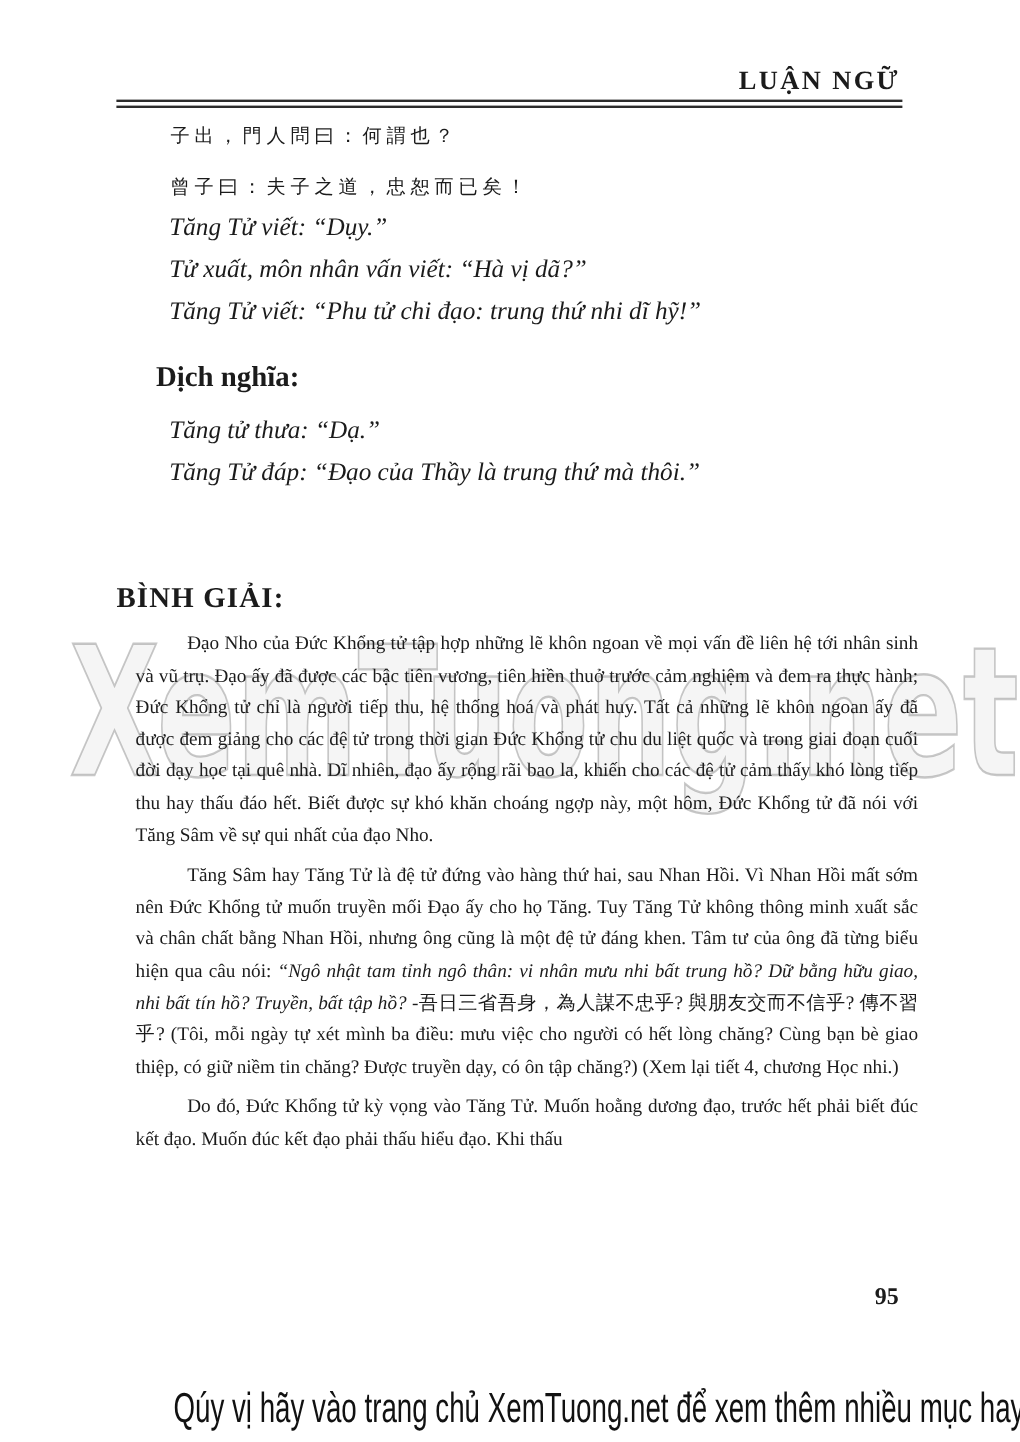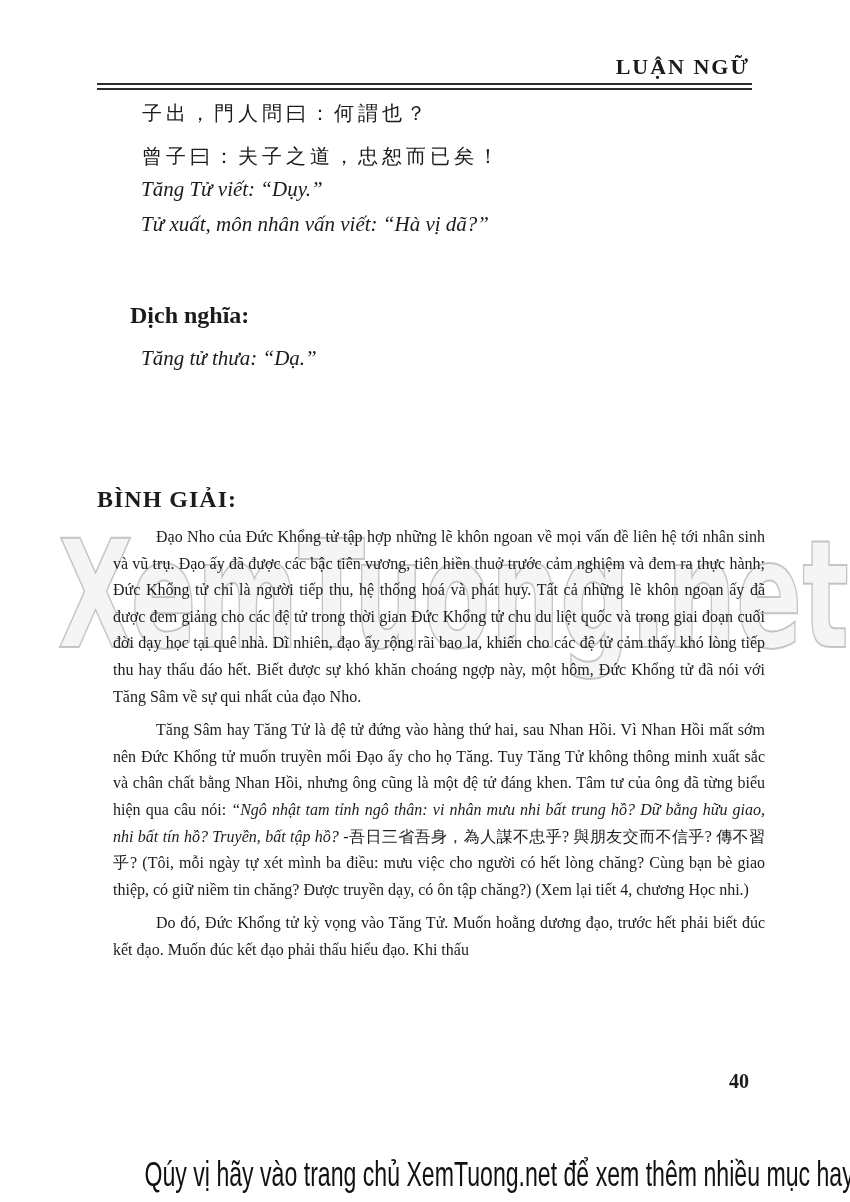--- a/index.html
+++ b/index.html
@@ -23,21 +23,21 @@
     position:absolute; left:97px; right:98px; top:83px;
     height:3px;
     border-top:2px solid #2c2c2c;
     border-bottom:2px solid #2c2c2c;
     z-index:3;
   }
 
   
   .cjk-block {
     position:absolute; left:142px; top:92px;
-    font-size:20px; line-height:43px; letter-spacing:4px;
+    font-size:16px; line-height:43px; letter-spacing:4px;
     font-family:"Liberation Serif","DejaVu Serif",serif;
     z-index:3;
   }
 
   
   .hanviet-block {
     position:absolute; left:141px; top:172px;
     font-style:italic; font-size:21px; line-height:35px;
     z-index:3;
   }
@@ -112,33 +112,35 @@
   <div class="header-rule"></div>
 
   <div class="cjk-block">
     <div>子出，門人問曰：何謂也？</div>
     <div>曾子曰：夫子之道，忠恕而已矣！</div>
   </div>
 
   <div class="hanviet-block">
     <div>Tăng Tử viết: “Dụy.”</div>
     <div>Tử xuất, môn nhân vấn viết: “Hà vị dã?”</div>
+    <div>Tăng Tử viết: “Phu tử chi đạo: trung thứ nhi dĩ hỹ!”</div>
   </div>
 
   <div class="dich-heading">Dịch nghĩa:</div>
 
   <div class="dich-block">
     <div>Tăng tử thưa: “Dạ.”</div>
+    <div>Tăng Tử đáp: “Đạo của Thầy là trung thứ mà thôi.”</div>
   </div>
 
   <div class="binhgiai-heading">BÌNH GIẢI:</div>
 
   <div class="body-text">
     <p>Đạo Nho của Đức Khổng tử tập hợp những lẽ khôn ngoan về mọi vấn đề liên hệ tới nhân sinh và vũ trụ. Đạo ấy đã được các bậc tiên vương, tiên hiền thuở trước cảm nghiệm và đem ra thực hành; Đức Khổng tử chỉ là người tiếp thu, hệ thống hoá và phát huy. Tất cả những lẽ khôn ngoan ấy đã được đem giảng cho các đệ tử trong thời gian Đức Khổng tử chu du liệt quốc và trong giai đoạn cuối đời dạy học tại quê nhà. Dĩ nhiên, đạo ấy rộng rãi bao la, khiến cho các đệ tử cảm thấy khó lòng tiếp thu hay thấu đáo hết. Biết được sự khó khăn choáng ngợp này, một hôm, Đức Khổng tử đã nói với Tăng Sâm về sự qui nhất của đạo Nho.</p>
     <p><span>Tăng Sâm hay Tăng Tử là đệ tử đứng vào hàng thứ hai, sau Nhan Hồi. Vì Nhan Hồi mất sớm nên Đức Khổng tử muốn truyền mối Đạo ấy cho họ Tăng. Tuy Tăng Tử không thông minh xuất sắc và chân chất bằng Nhan Hồi, nhưng ông cũng là một đệ tử đáng khen. Tâm tư của ông đã từng biểu hiện qua câu nói: </span><span class="ital">“Ngô nhật tam tỉnh ngô thân: vi nhân mưu nhi bất trung hồ? Dữ bằng hữu giao, nhi bất tín hồ? Truyền, bất tập hồ?</span><span> -吾日三省吾身，為人謀不忠乎? 與朋友交而不信乎? 傳不習乎? (Tôi, mỗi ngày tự xét mình ba điều: mưu việc cho người có hết lòng chăng? Cùng bạn bè giao thiệp, có giữ niềm tin chăng? Được truyền dạy, có ôn tập chăng?) (Xem lại tiết 4, chương Học nhi.)</span></p>
     <p>Do đó, Đức Khổng tử kỳ vọng vào Tăng Tử. Muốn hoằng dương đạo, trước hết phải biết đúc kết đạo. Muốn đúc kết đạo phải thấu hiểu đạo. Khi thấu</p>
   </div>
 
-  <div class="page-number">40</div>
+  <div class="page-number">95</div>
 
   <div class="footer-banner">Qúy vị hãy vào trang chủ XemTuong.net để xem thêm nhiều mục hay khác</div>
 
 </div>
 
 </body></html>

